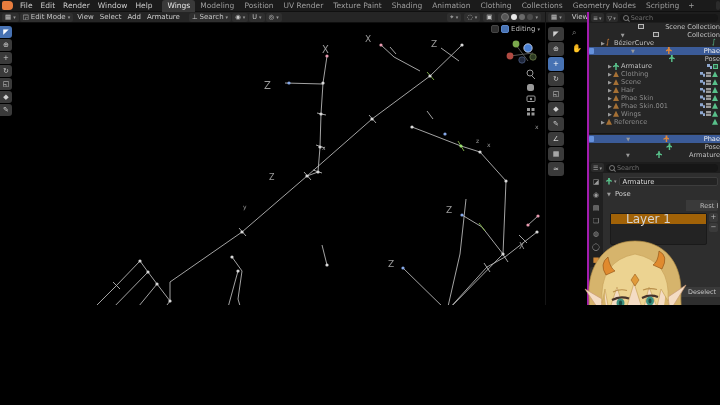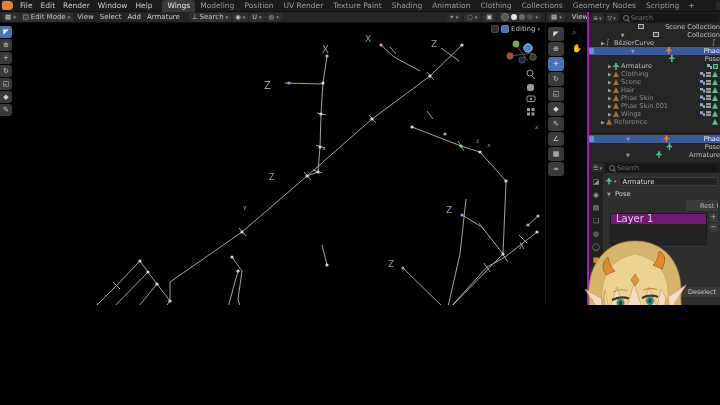--- a/index.html
+++ b/index.html
@@ -90,21 +90,21 @@
   #name-field{flex:1;background:#232323;border:1px solid #3d3d3d;border-radius:2px;height:9px;line-height:9px;
               padding:0 3px;color:#dcdcdc;box-sizing:border-box;}
   .sect{display:flex;align-items:center;gap:3px;height:11px;color:#cfcfcf;margin-top:2px;}
   .sect .expander{font-size:5px;}
   #toggle-row{display:flex;height:11px;margin:1px 0 2px 4px;overflow:hidden;border-radius:2px;}
   .tbtn{flex:none;display:flex;align-items:center;justify-content:center;font-size:6.6px;height:11px;}
   .tbtn.on{background:#4772b3;color:#fff;width:76px;margin-top:20px;}
   .tbtn.off{background:#3a3a3a;color:#bdbdbd;width:70px;}
   #bc-wrap{display:flex;margin:1px 0 0 4px;gap:2px;}
   #bc-list{flex:1;height:30px;background:#232323;border:1px solid #1a1a1a;border-radius:2px;}
-  .bc-row{height:10px;line-height:10px;background:#701a75;color:#d5d5d5;padding-left:5px;font-size:10px;}
+  .bc-row{height:10px;line-height:10px;background:#a16207;color:#d5d5d5;padding-left:15px;font-size:12px;}
   #bc-ops{display:flex;flex-direction:column;gap:1px;}
   .opbtn{width:9px;height:9px;background:#3a3a3a;border-radius:2px;color:#bbb;font-size:7px;line-height:9px;text-align:center;}
   #assign-row{position:absolute;left:10px;top:114px;display:flex;gap:2px;width:118px;}
   .abtn{flex:1;height:10px;background:#3a3a3a;border-radius:2px;color:#c8c8c8;font-size:6.4px;
         display:flex;align-items:center;justify-content:center;white-space:nowrap;overflow:hidden;}
   
   #character{position:absolute;left:550px;top:225px;width:170px;height:180px;z-index:9;pointer-events:none;}
 </style>
 </head>
 <body>

